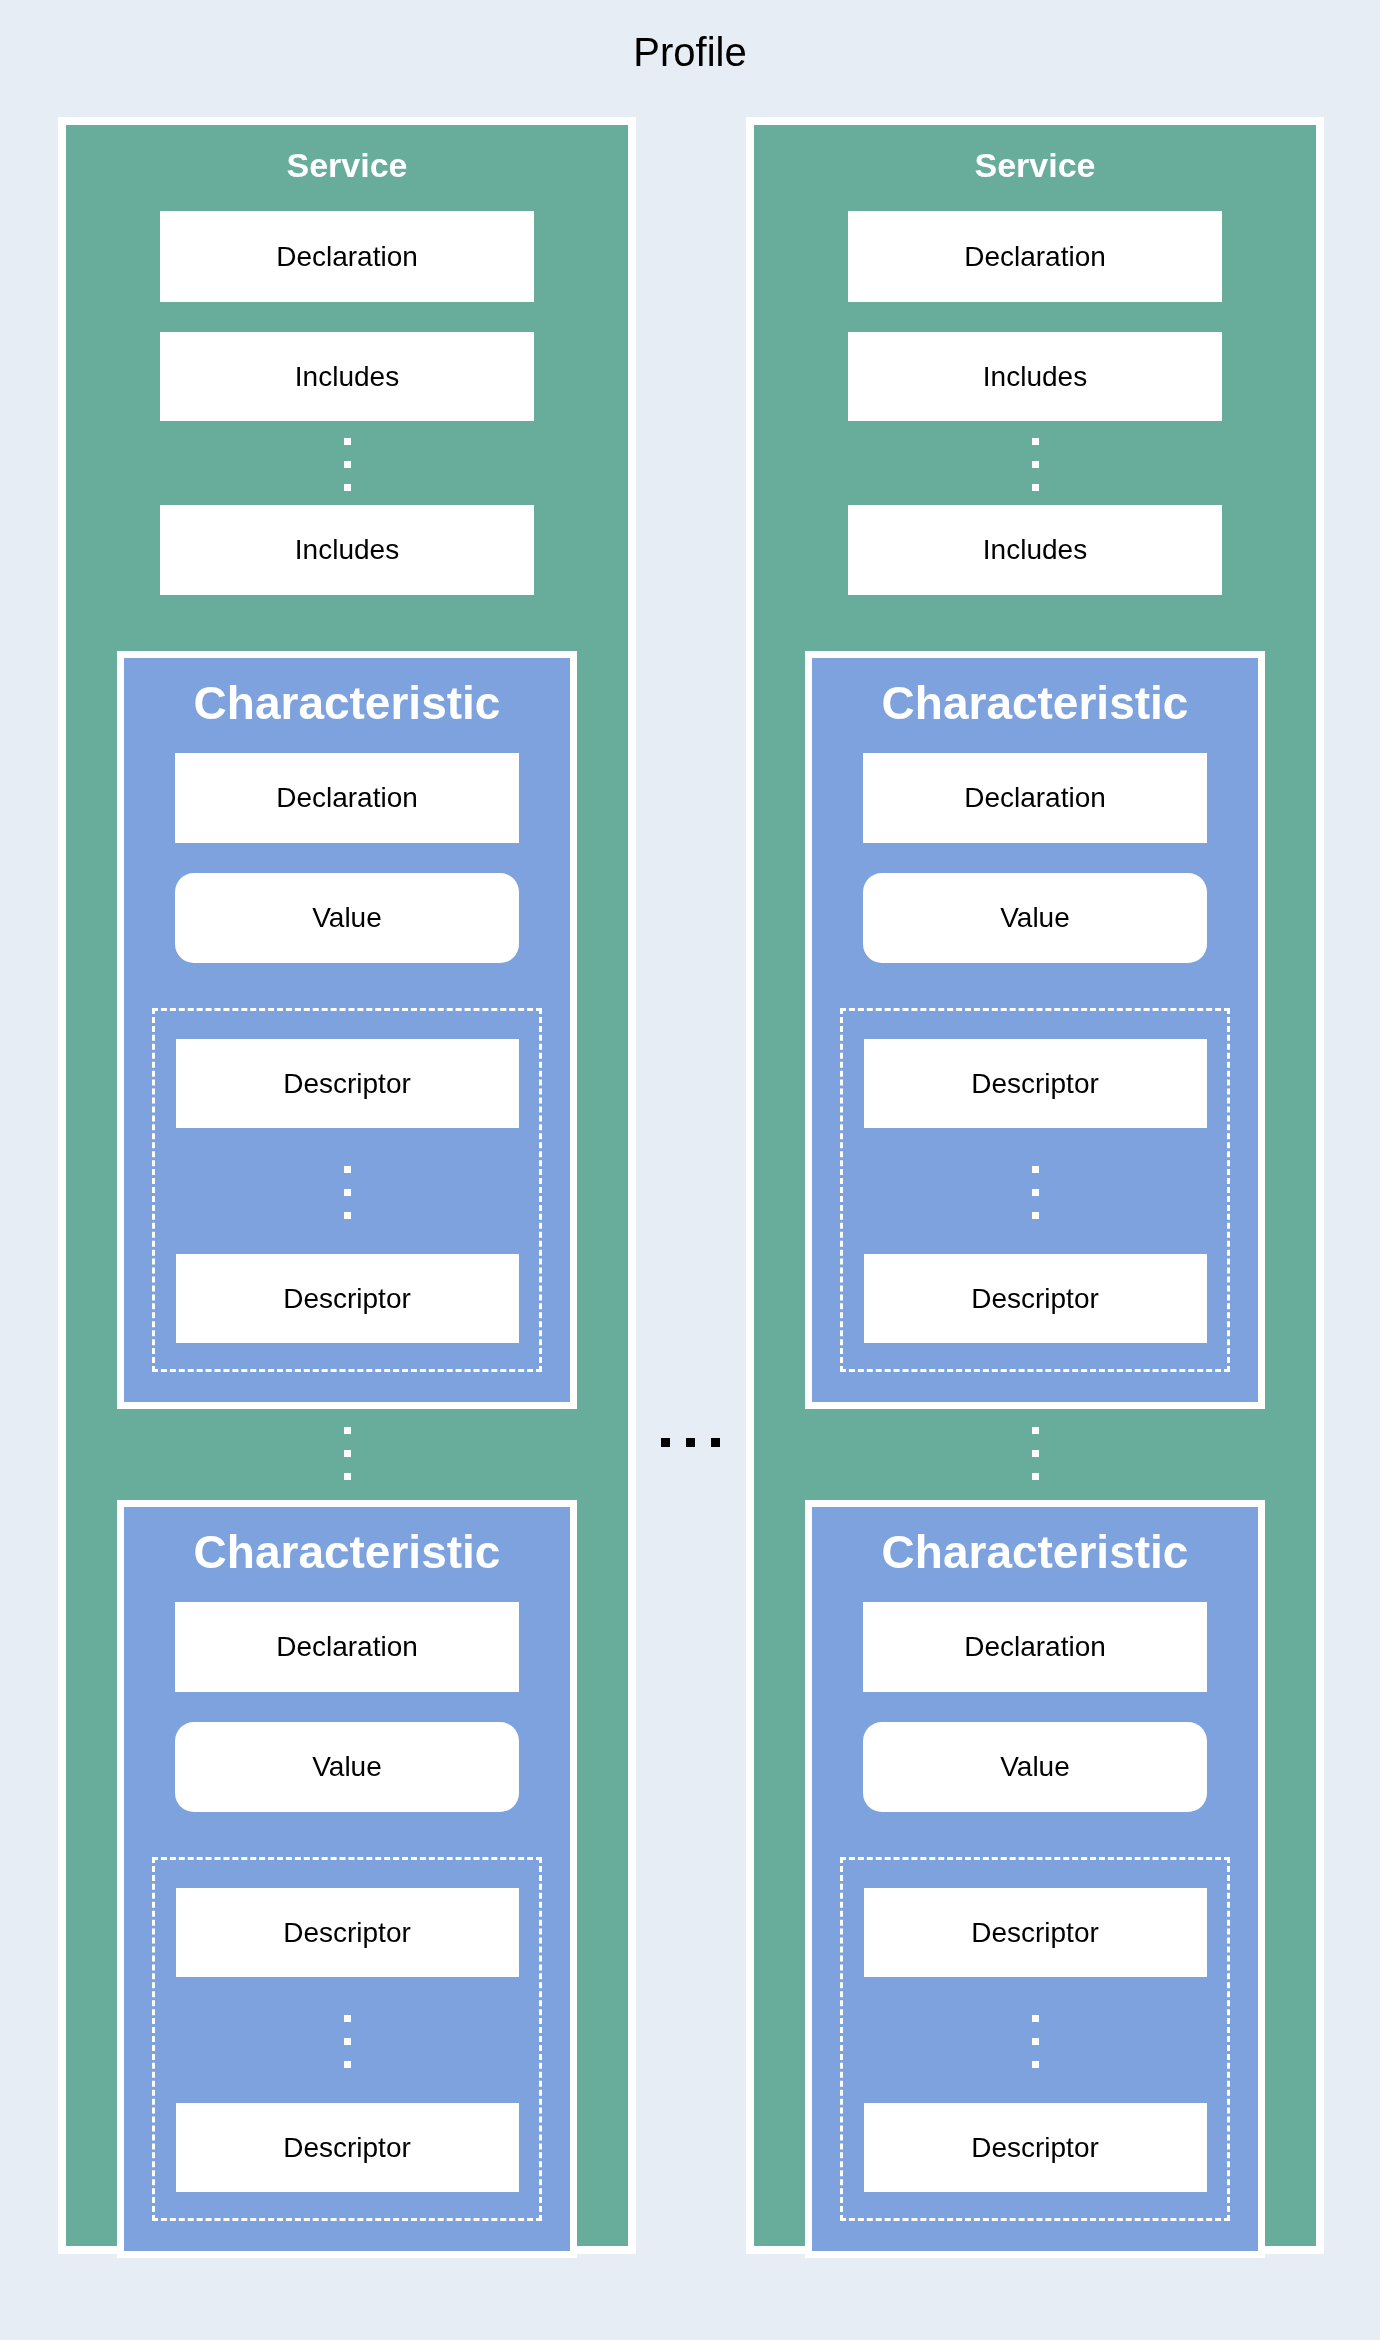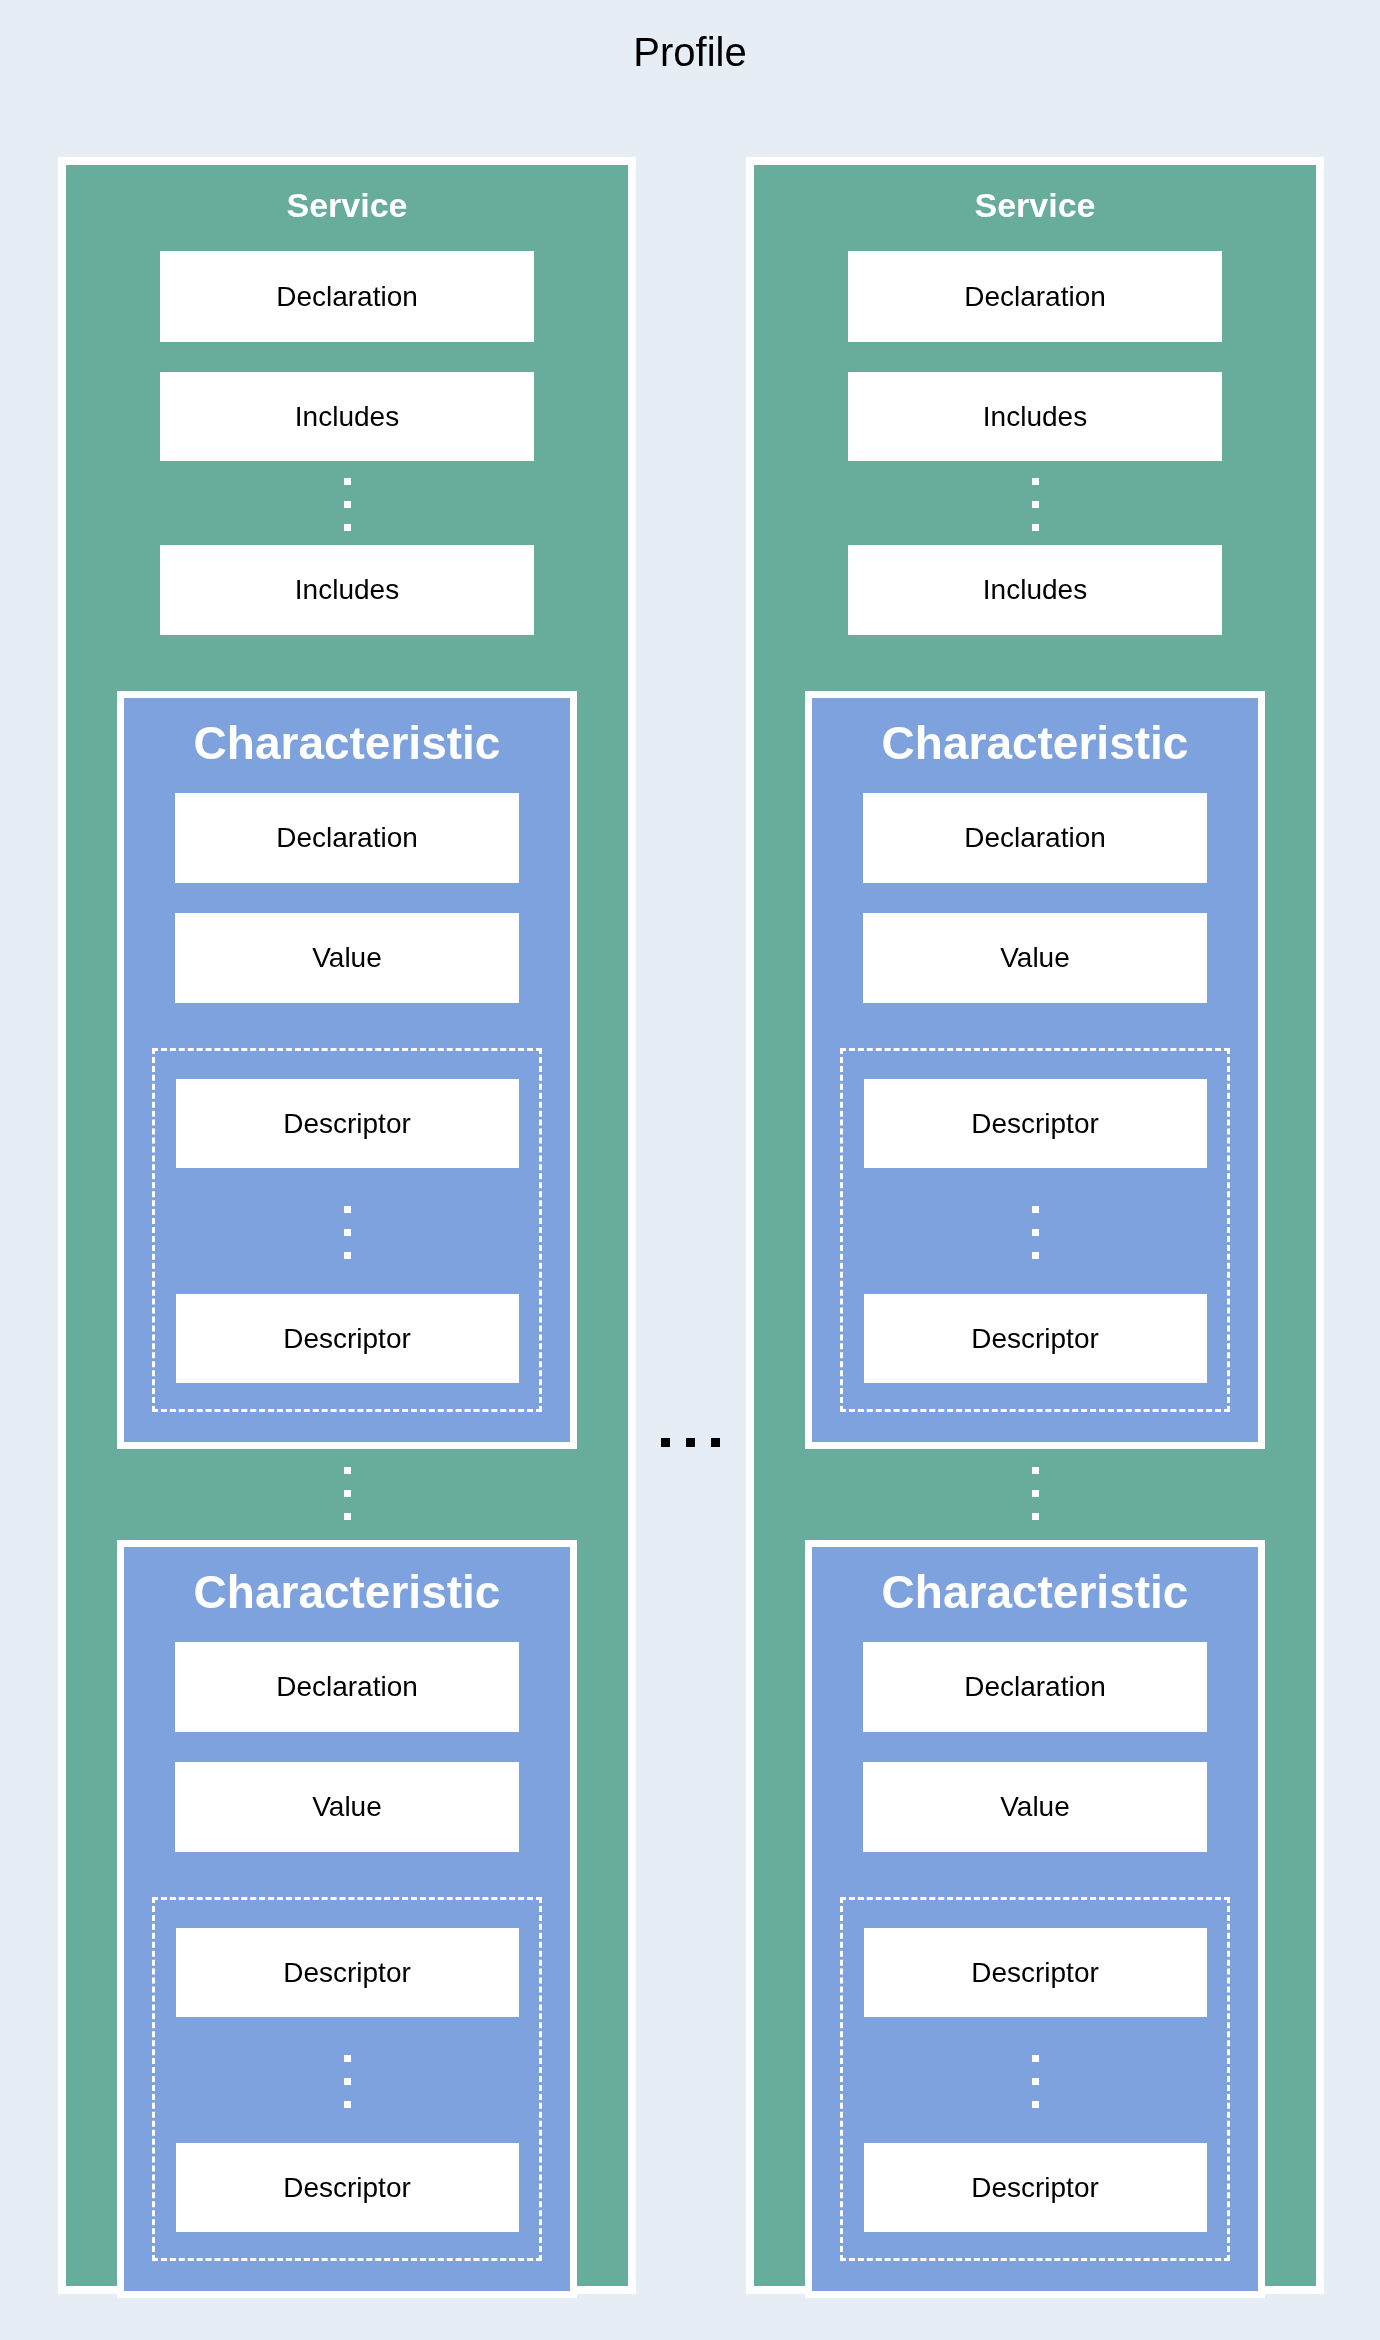--- a/index.html
+++ b/index.html
@@ -33,21 +33,20 @@
   .panel {
     position: absolute;
     top: 117px;
     width: 578px;
     height: 2137px;
     background: var(--green);
     border: 8px solid var(--white);
     display: flex;
     flex-direction: column;
     align-items: center;
-    margin-top: 40px;
   }
   .panel.left  { left: 58px; }
   .panel.right { left: 746px; }
 
   .service-header {
     margin-top: 23px;
     font-size: 34px;
     font-weight: bold;
     color: var(--white);
     line-height: 34px;
@@ -97,21 +96,21 @@
   .char.second { margin-top: 0; }
   .char-header {
     margin-top: 28px;
     font-size: 46px;
     font-weight: bold;
     color: var(--white);
     line-height: 34px;
   }
   .cbox { width: 344px; height: 90px; }
   .char-decl { margin-top: 33px; }
-  .char-val  { margin-top: 30px; }
+  .char-val  { margin-top: 30px; border-radius: 19px; }
 
   .dashed {
     margin-top: 45px;
     width: 390px;
     border: 3px dashed var(--white);
     display: flex;
     flex-direction: column;
     align-items: center;
     padding: 28px 0 26px;
     gap: 14px;

